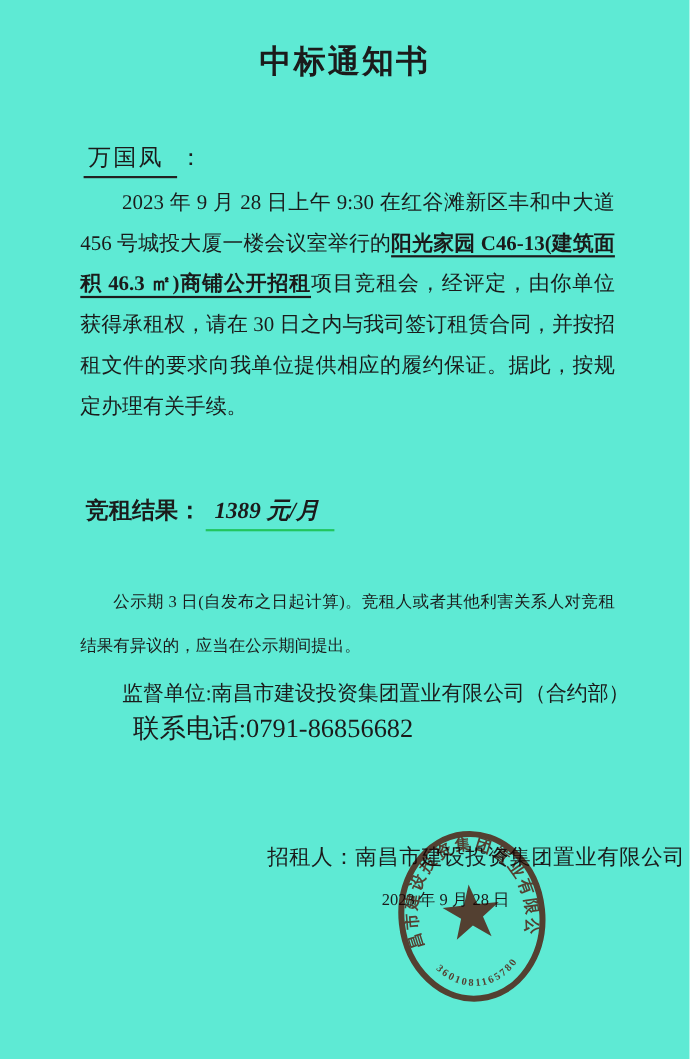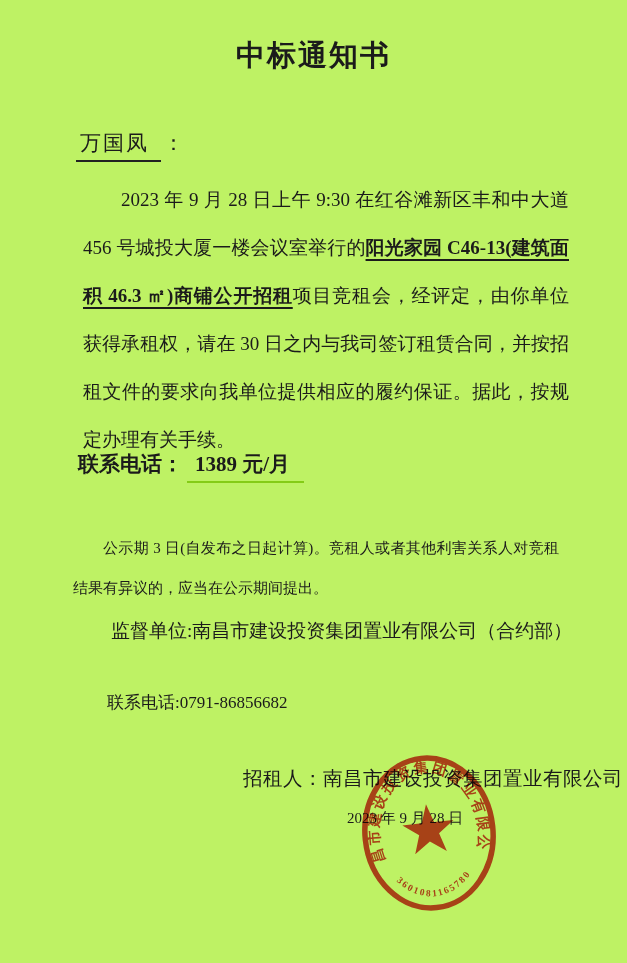--- a/index.html
+++ b/index.html
@@ -4,21 +4,21 @@
 <style>
   html, body {
     margin: 0;
     padding: 0;
     background: #ffffff;
   }
   .page {
     position: relative;
     width: 627px;
     height: 963px;
-    background: #bef264;
+    background: #5eead4;
     overflow: hidden;
     font-family: "Liberation Serif", "DejaVu Serif", serif;
     color: var(--ink-color, #1b1b1b);
   }
   .title {
     position: absolute;
     top: 36px;
     left: 0;
     right: 0;
     margin: 0;
@@ -39,44 +39,45 @@
     border-bottom: 2px solid #222;
     padding: 0 12px 3px 4px;
     letter-spacing: 2px;
   }
   .addr-colon { margin-left: 2px; }
   .para-main {
     position: absolute;
     top: 166px;
     left: 73px;
     width: 486px;
-    margin: 10px;
+    margin: 0;
     font-size: 19px;
-    line-height: 48px;
+    line-height: 37px;
     text-align: justify;
     text-indent: 2em;
   }
   .hl {
     font-weight: bold;
     text-decoration: underline;
     text-decoration-thickness: 1.5px;
     text-underline-offset: 5px;
   }
   .result-line {
     position: absolute;
     top: 450px;
     left: 78px;
     font-size: 21px;
     font-weight: bold;
   }
   .result-value {
     display: inline-block;
-    border-bottom: 2px solid #84cc16;
+    border-bottom: 2px solid #22c55e;
     padding: 0 14px 3px 8px;
     margin-left: 4px;
+    font-style: italic;
   }
   .para-notice {
     position: absolute;
     top: 528px;
     left: 73px;
     width: 486px;
     margin: 0;
     font-size: 15px;
     line-height: 40px;
     text-align: justify;
@@ -86,24 +87,24 @@
     position: absolute;
     top: 612px;
     left: 73px;
     width: 520px;
     font-size: 19px;
     line-height: 38px;
     text-indent: 2em;
   }
   .line-phone {
     position: absolute;
-    top: 684px;
+    top: 644px;
     left: 73px;
     width: 520px;
-    font-size: 17px;
+    font-size: 24px;
     line-height: 38px;
     text-indent: 2em;
   }
   .line-lessor {
     position: absolute;
     top: 765px;
     left: 201px;
     font-size: 19.5px;
     letter-spacing: 0.5px;
     margin-left: 42px;
@@ -145,21 +146,21 @@
 
   <h1 class="title">中标通知书</h1>
 
   <div class="addressee">
     <span class="addr-name">万国凤</span><span class="addr-colon">：</span>
   </div>
 
   <p class="para-main"><span>2023 年 9 月 28 日上午 9:30 在红谷滩新区丰和中大道 456 号城投大厦一楼会议室举行的</span><span class="hl">阳光家园 C46-13(建筑面积 46.3 ㎡)商铺公开招租</span><span>项目竞租会，经评定，由你单位获得承租权，请在 30 日之内与我司签订租赁合同，并按招租文件的要求向我单位提供相应的履约保证。据此，按规定办理有关手续。</span></p>
 
   <div class="result-line">
-    <span class="result-label">联系电话：</span><span class="result-value">1389 元/月</span>
+    <span class="result-label">竞租结果：</span><span class="result-value">1389 元/月</span>
   </div>
 
   <p class="para-notice">公示期 3 日(自发布之日起计算)。竞租人或者其他利害关系人对竞租结果有异议的，应当在公示期间提出。</p>
 
   <div class="line-supervisor">监督单位:南昌市建设投资集团置业有限公司（合约部）</div>
 
   <div class="line-phone">联系电话:0791-86856682</div>
 
   <div class="line-lessor">招租人：南昌市建设投资集团置业有限公司</div>
 

